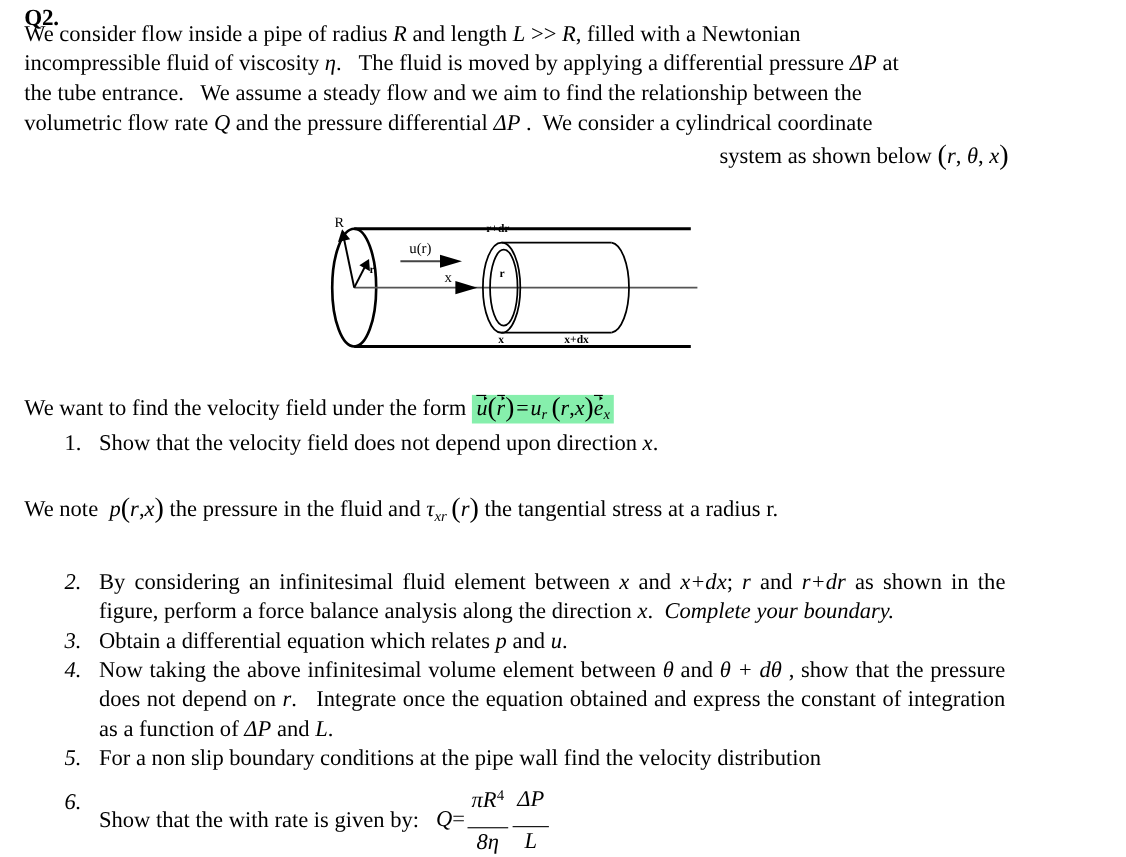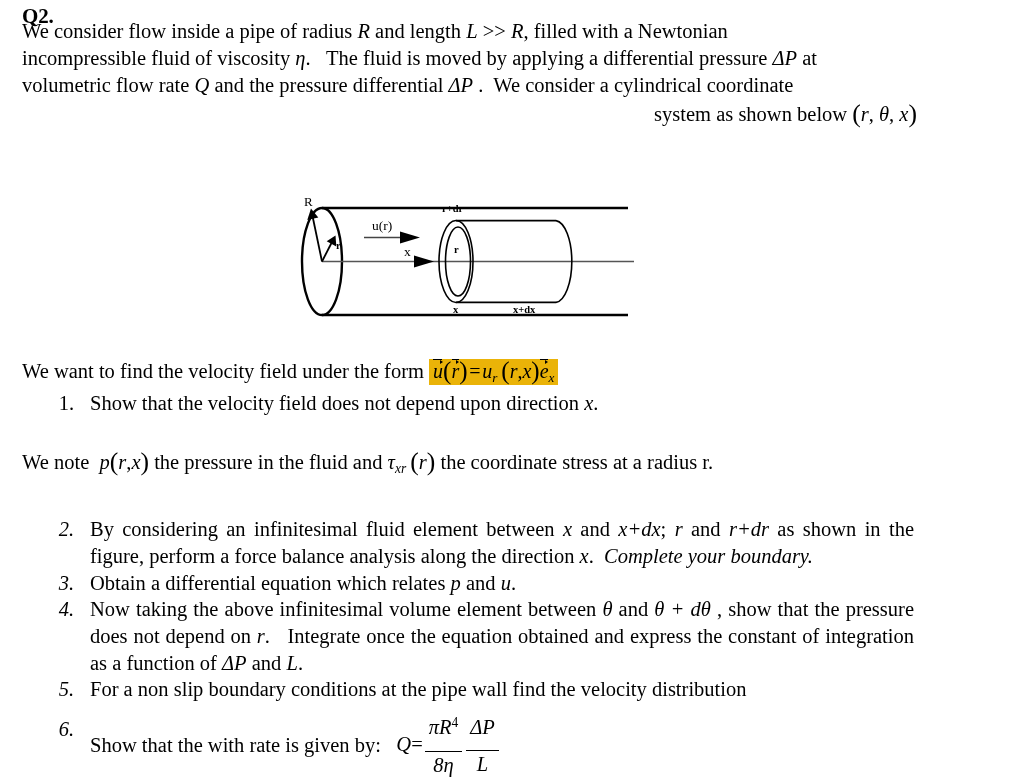--- a/index.html
+++ b/index.html
@@ -86,21 +86,21 @@
 
   
   .velocity-line {
     position: absolute;
     left: 22px;
     top: 356px;
     font-size: 20.5px;
     white-space: nowrap;
   }
   .hl {
-    background: #eab308;
+    background: #86efac;
     padding: 1px 4px 3px 4px;
     font-size: 20px;
   }
 
   
   .item {
     position: absolute;
     font-size: 20.5px;
     line-height: 27px;
   }
@@ -179,20 +179,23 @@
 
   <div class="qlabel">Q2.</div>
 
   <div class="intro">
     <div>
       We consider flow inside a pipe of radius <span class="mi">R</span> and length
       <span class="mi">L</span> &gt;&gt; <span class="mi">R</span>, filled with a Newtonian
     </div>
     <div>
       incompressible fluid of viscosity <span class="mi">η</span>.&nbsp;&nbsp; The fluid is moved by applying a differential pressure <span class="mi">ΔP</span> at
+    </div>
+    <div>
+      the tube entrance.&nbsp;&nbsp; We assume a steady flow and we aim to find the relationship between the
     </div>
     <div>
       volumetric flow rate <span class="mi">Q</span> and the pressure differential <span class="mi">ΔP</span> .&nbsp; We consider a cylindrical coordinate
     </div>
     <div class="lastline">
       system as shown below <span class="paren-big">(</span><span class="mi">r</span>, <span class="mi">θ</span>, <span class="mi">x</span><span class="paren-big">)</span>
     </div>
   </div>
 
   <div class="diagram">
@@ -244,21 +247,21 @@
   <div class="item" style="left:48px; top:390px; width:860px;">
     <span class="num">1.</span>
     <span class="body">Show that the velocity field does not depend upon direction <span class="mi">x</span>.</span>
   </div>
 
   <div class="note-line">
     <span>We note</span>&nbsp;
     <span class="mi">p<span class="paren-big">(</span>r<span class="mi-up">,</span>x<span class="paren-big">)</span></span>
     <span>the pressure in the fluid and</span>
     <span class="mi">τ<span class="sub">xr</span> <span class="paren-big">(</span>r<span class="paren-big">)</span></span>
-    <span>the coordinate stress at a radius r.</span>
+    <span>the tangential stress at a radius r.</span>
   </div>
 
   <div class="item justified" style="left:48px; top:516px; width:866px;">
     <span class="num it">2.</span>
     <span class="body">
       <span>By considering an infinitesimal fluid element between <span class="mi">x</span> and <span class="mi">x+dx</span>; <span class="mi">r</span> and <span class="mi">r+dr</span> as shown in</span>
       <span>the figure, perform a force balance analysis along the direction <span class="mi">x</span>.&nbsp;
         <span class="mi">Complete your boundary.</span>
       </span>
     </span>

